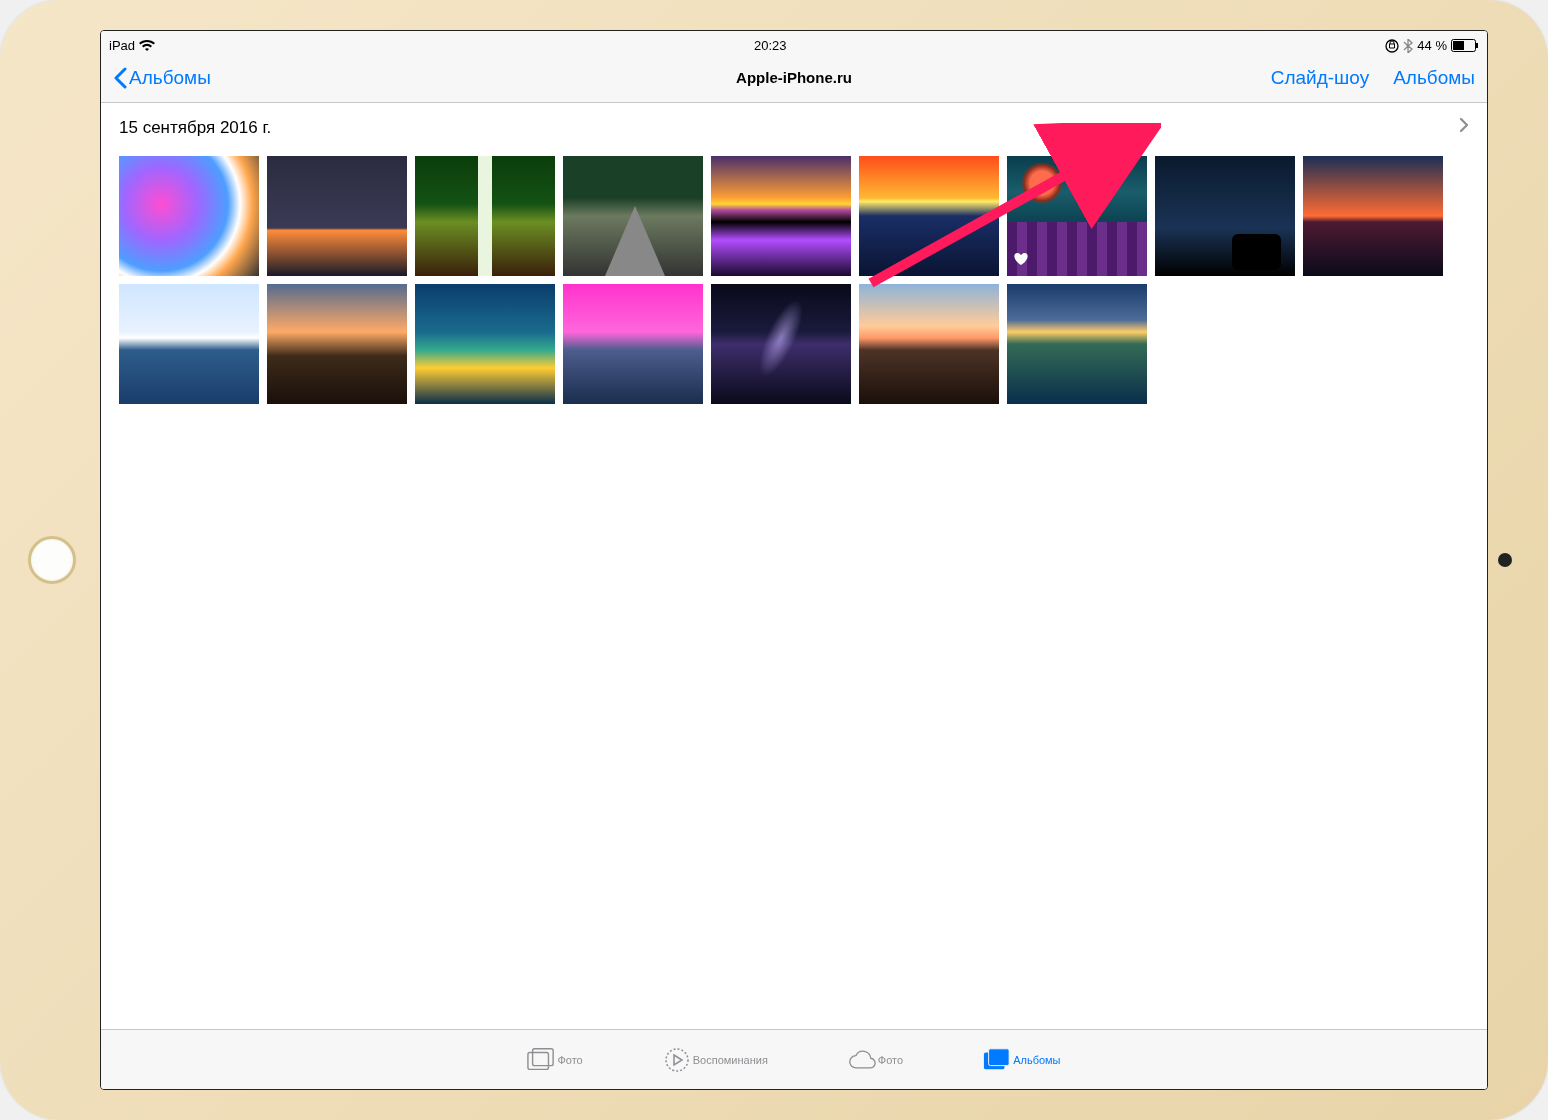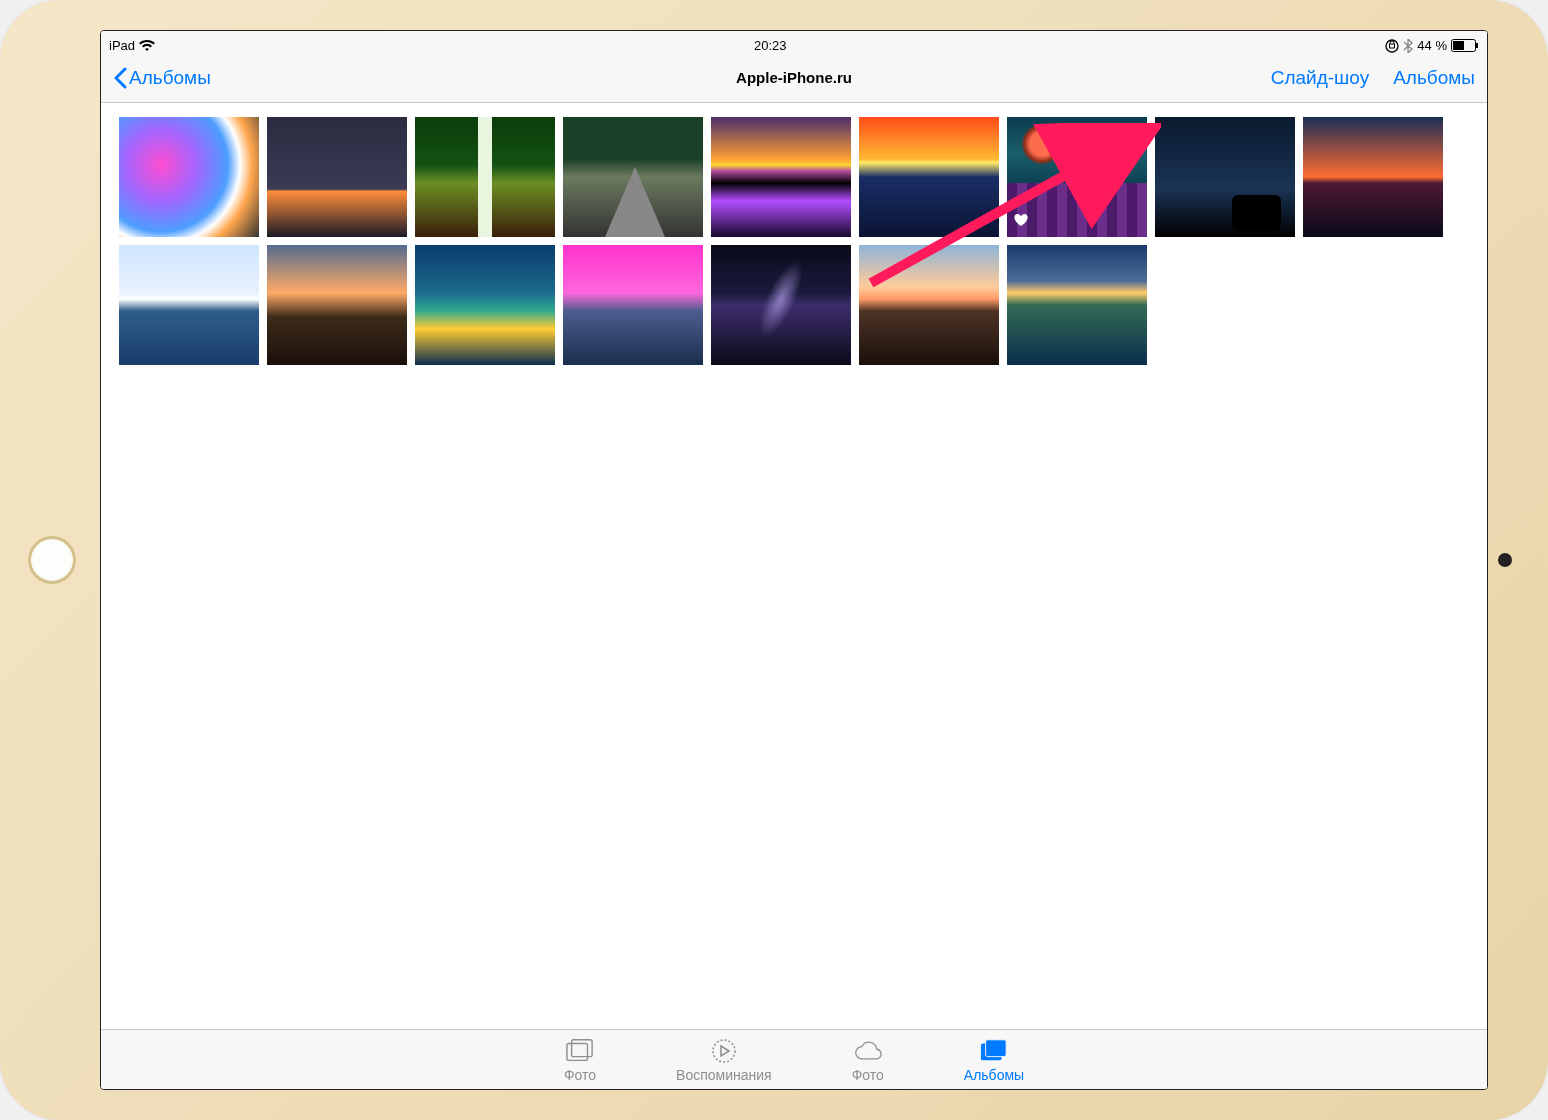--- a/index.html
+++ b/index.html
@@ -54,21 +54,21 @@
   .g14 { background: linear-gradient(#0a0a1a 0%, #1a1a3d 40%, #3d2e6b 50%, #0a0a1a 100%); position:relative; }
   .g14::after { content:''; position:absolute; left:40%; top:10%; width:20%; height:70%; background: radial-gradient(ellipse, rgba(200,180,255,0.6) 0%, transparent 70%); transform: rotate(25deg); }
   .g15 { background: linear-gradient(#8eb3d9 0%, #ffcc99 35%, #ff9966 45%, #4d3326 55%, #1a0f0a 100%); }
   .g16 { background: linear-gradient(#1a3d6b 0%, #4d6b99 30%, #ffcc66 40%, #336b55 50%, #0a2e4d 100%); }
 
   
   .annotation-arrow { position: absolute; pointer-events: none; }
 
   
   .tab-bar { height: 60px; display: flex; align-items: center; justify-content: center; gap: 80px; border-top: 1px solid #c8c7cc; background: #f7f7f7; }
-  .tab-item { display: flex; flex-direction: column; align-items: center; gap: 2px; font-size: 14px; color: #8e8e93; cursor: pointer; }
+  .tab-item { display: flex; flex-direction: row; align-items: center; gap: 2px; font-size: 11px; color: #8e8e93; cursor: pointer; }
   .tab-item.active { color: #007aff; }
   .tab-icon { width: 28px; height: 28px; display: flex; align-items: center; justify-content: center; }
 </style>
 </head>
 <body>
 
 <div class="device-frame">
   <div class="home-btn"></div>
   <div class="camera"></div>
 
@@ -115,20 +115,28 @@
         <span>Альбомы</span>
       </div>
       <div class="nav-title">Apple-iPhone.ru</div>
       <div class="nav-right">
         <span class="nav-action">Слайд-шоу</span>
         <span class="nav-action">Альбомы</span>
       </div>
     </div>
 
     <div class="content">
+      <div class="section-header">
+        <span>15 сентября 2016 г.</span>
+        <span class="chev-right">
+          <svg width="10" height="16" viewBox="0 0 10 16">
+              <path d="M2 2 L8 8 L2 14" fill="none" stroke="#8e8e93" stroke-width="2.2" stroke-linecap="round" stroke-linejoin="round"></path>
+            </svg>
+        </span>
+      </div>
 
       <div class="grid" id="photo-grid">
           <div class="thumb">
             <div class="img g1"></div>
           </div>
           <div class="thumb">
             <div class="img g2"></div>
           </div>
           <div class="thumb">
             <div class="img g3"></div>

